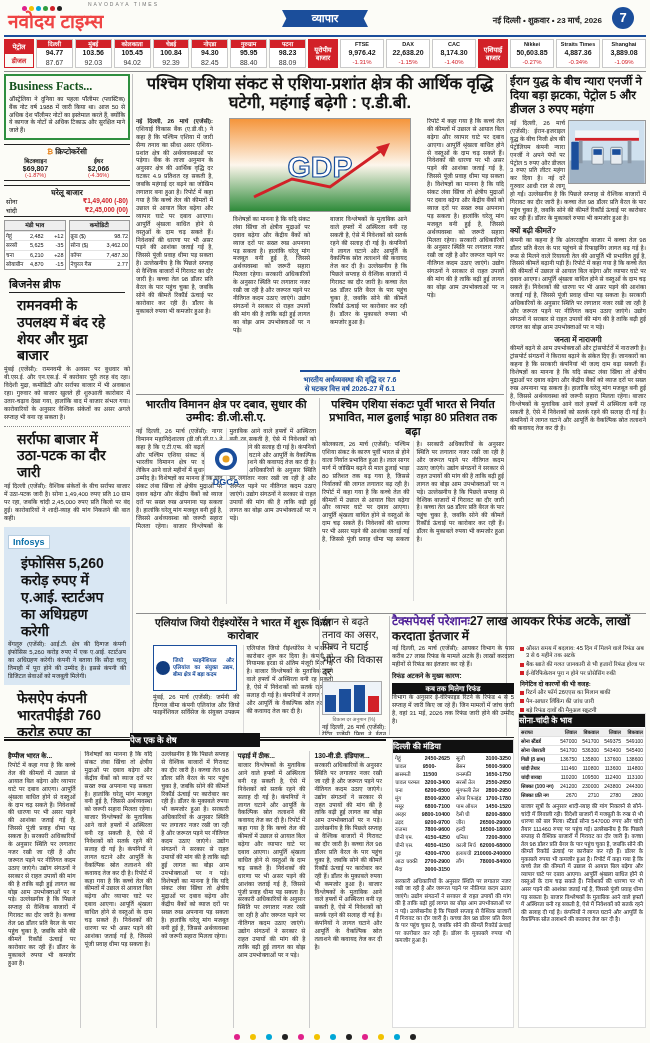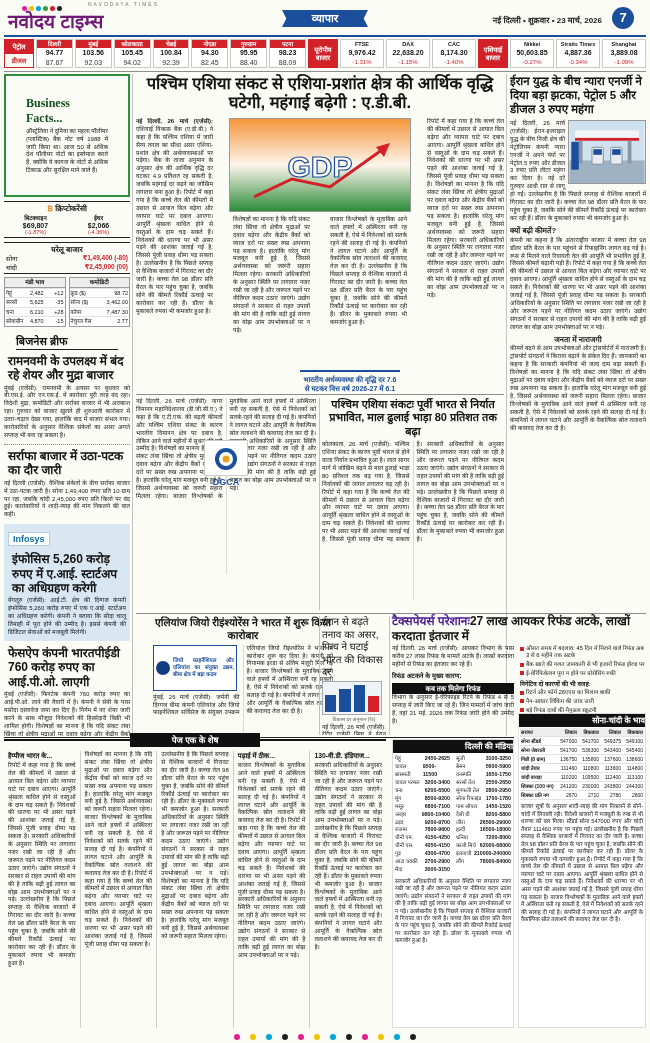--- a/index.html
+++ b/index.html
@@ -7,61 +7,61 @@
 .page{position:relative;width:650px;height:1043px;margin:0 auto;background:#fcfcf7;overflow:hidden;font-family:"Liberation Sans","DejaVu Sans",sans-serif;color:#141414}
 .b6{font-size:6px;line-height:1.32;text-align:justify;color:#202020}
 .cols2{column-count:2;column-gap:7px;column-rule:1px solid #d9d9d9}
 .hline{position:absolute;border-top:1px solid #8d8d8d}
 .vline{position:absolute;border-left:1px solid #c2c2c2}
 .toptiny{position:absolute;top:1px;left:88px;font-size:5px;letter-spacing:2px;color:#777}
 .mast{position:absolute;top:6px;left:8px}
 .mdots{display:flex;gap:2px;margin-left:14px;margin-bottom:1px}
 .mdots span{width:5px;height:5px;border-radius:50%}
 .c-m{background:#e0218a}.c-y{background:#f2c200}.c-c{background:#00a6d6}.c-k{background:#222}.c-g{background:#2f9e3f}.c-r{background:#d22128}
-.logo{font-size:19px;font-weight:800;color:#701a75;line-height:1.05}
+.logo{font-size:19px;font-weight:800;color:#ef4444;line-height:1.05}
 .tab{position:absolute;top:10px;left:282px;width:86px;height:17px;background:#1b4e9b;color:#fff;font-size:11px;font-weight:bold;text-align:center;line-height:17px;clip-path:polygon(0 0,100% 0,95% 50%,100% 100%,0 100%,5% 50%)}
 .dateline{position:absolute;top:14px;right:48px;font-size:8px;font-weight:bold;color:#222}
 .pageno{position:absolute;top:7px;right:16px;width:22px;height:22px;border-radius:50%;background:#1b4e9b;color:#fff;font-size:13px;font-weight:bold;text-align:center;line-height:22px}
 .mastrule{position:absolute;top:35px;left:4px;width:642px;border-top:2px solid #1b4e9b}
 .strip{position:absolute;top:39px;left:4px;width:642px;height:29px;display:flex;gap:2px}
 .flabel{width:30px;border:1px solid #d22128;display:flex;flex-direction:column;font-weight:bold;text-align:center}
 .fl-p{background:#d22128;color:#fff;font-size:6.5px;flex:1;line-height:14px}
 .fl-d{color:#d22128;font-size:6.5px;flex:1;line-height:13px}
 .fcities{flex:1;display:flex;gap:2px}
 .fcity{flex:1;border:1px solid #c9c9c9;text-align:center;display:flex;flex-direction:column;background:#fff}
 .fc-n{background:#d22128;color:#fff;font-size:6px;font-weight:bold;line-height:9px;white-space:nowrap;overflow:hidden}
 .fc-p{font-size:7px;font-weight:bold;line-height:10px}
 .fc-d{font-size:7px;line-height:9px;color:#333}
 .mlabel{width:30px;background:#d22128;color:#fff;font-size:6.5px;font-weight:bold;text-align:center;display:flex;align-items:center;justify-content:center;line-height:1.15}
 .idxg{display:flex;gap:2px}
 .idx{width:44px;border:1px solid #c9c9c9;text-align:center;background:#fff}
 .idx-n{font-size:5.5px;font-weight:bold;line-height:8px;white-space:nowrap;overflow:hidden}
 .idx-v{font-size:7px;font-weight:bold;line-height:10px}
 .idx-c{font-size:6px;color:#d22128;line-height:9px}
 .sidebar{position:absolute;top:74px;left:4px;width:126px;height:662px;overflow:hidden}
-.bf{border:2px solid #2f8f3f;padding:20px}
+.bf{border:2px solid #2f8f3f;padding:3px}
 .bf-t{font-family:"Liberation Serif","DejaVu Serif",serif;font-size:12px;font-weight:bold;color:#14521d}
 .bf-b{font-size:6px;line-height:1.3;text-align:justify;margin-top:2px}
 .sb-sec{margin-top:4px;border-top:1px solid #222;border-bottom:1px solid #222;padding:1px 0}
 .sb-sec-t{font-size:7.5px;font-weight:bold;text-align:center}
 .dom-row{display:flex;justify-content:space-between;font-size:6.5px;padding:0 2px}
 .dom-v{color:#d22128;font-weight:bold}
 .cryrow{display:flex;gap:4px;padding:1px 2px}
 .cry{flex:1;text-align:center}
 .cry-n{font-size:6px;font-weight:bold}
 .cry-v{font-size:7px;font-weight:bold}
 .cry-c{font-size:5.5px;color:#d22128}
 .ctwrap{display:flex;gap:3px;margin-top:3px}
 .ctab{flex:1;border:1px solid #999;font-size:5.5px;background:#fff}
 .ct-h{background:#eee;font-weight:bold;text-align:center;border-bottom:1px solid #999;font-size:6px;line-height:9px}
 .ct-r{display:flex;border-top:1px solid #e4e4e4}
 .ct-c{flex:1;padding:0 1px;white-space:nowrap;overflow:hidden;line-height:8.5px}
 .ct-c.c1,.ct-c.c2{text-align:right}
-.btitle{font-size:11px;font-weight:800;margin:6px 12px 2px;border-bottom:1px solid #222;padding-bottom:1px}
-.bhead{font-size:12px;font-weight:bold;line-height:1.2;margin:4px 4px 2px}
+.btitle{font-size:11px;font-weight:800;margin:6px 5px 2px;border-bottom:1px solid #222;padding-bottom:1px}
+.bhead{font-size:14px;font-weight:bold;line-height:1.2;margin:4px 13px 2px}
 .dotline{border-top:1px dotted #888;margin:4px 0}
 .infobox{background:#d9e7f3;padding:4px;margin:5px 0}
 .ilogo{display:inline-block;background:#fff;padding:1px 4px;font-size:9px;font-weight:bold;color:#0a6fa8;border:1px solid #b6cde0;margin-bottom:2px}
 .lead{position:absolute;top:74px;left:136px;width:368px;height:318px;overflow:hidden}
 .h1{font-size:16.5px;font-weight:800;line-height:1.18;text-align:center}
 .leadbody{position:relative;margin-top:5px;height:278px;display:flex;gap:20px}
 .lcol{flex:1;overflow:hidden}
 .sp{height:98px}
 .gdp{position:absolute;left:93px;top:0;width:182px;height:94px;border:1px solid #999;background:#fff}
 .hlight{position:absolute;left:164px;top:252px;width:100px;height:52px;background:#fcfcf7;border-top:2px solid #1b4e9b;border-bottom:2px solid #1b4e9b;color:#1b4e9b;font-size:7px;font-weight:bold;text-align:center;padding:3px 2px;line-height:1.3}
@@ -89,35 +89,35 @@
 .h6 .red{color:#4c1d95}
 .refrow{display:flex;gap:6px;margin-top:2px}
 .refL{width:122px}
 .refR{width:126px;max-height:94px;overflow:hidden}
 .reasons{font-size:6.5px;font-weight:bold;margin-top:2px}
 .whenbar{background:#111;color:#fff;font-size:7px;font-weight:bold;text-align:center;line-height:11px;margin-top:3px}
 .bul{display:flex;gap:2px;margin-bottom:1.5px}
 .sq{width:4px;height:4px;background:#d22128;margin-top:1.5px;flex:none}
 .bul-t{font-size:5.8px;line-height:1.25}
 .bul-sub{font-size:6.2px;font-weight:bold;margin:2px 0 1px}
-.blackbar{background:#111;color:#fff;font-size:8px;font-weight:bold;text-align:right;line-height:13px}
+.blackbar{background:#111;color:#fff;font-size:8px;font-weight:bold;text-align:left;line-height:13px}
 .mandi{position:absolute;top:739px;left:392px;width:122px;height:289px;background:#fff;overflow:hidden;border:1px solid #ddd}
 .mn-list{column-count:2;column-gap:6px;padding:2px;font-size:5.3px;line-height:1.5}
 .mn-r{display:flex;justify-content:space-between}
 .mn-v{font-weight:bold}
 .mn-note{padding:2px;font-size:5.6px}
 .bullion{position:absolute;top:713px;left:518px;width:128px;height:315px;background:#fff;overflow:hidden;border:1px solid #ddd}
 .bt{padding:1px}
 .bt-r{display:flex;border-bottom:1px solid #e2e2e2}
 .bt-head{background:#eee;font-weight:bold}
 .bt-c{flex:1;font-size:5px;text-align:right;padding:1px;white-space:nowrap;overflow:hidden}
 .bt-l{flex:1.7;text-align:left;font-weight:bold}
 .bnote{padding:2px;font-size:5.6px;line-height:1.35;text-align:justify}
 .bottom{position:absolute;top:739px;left:4px;width:382px;height:289px;border-top:2px solid #111}
-.peshead{position:absolute;top:-8px;left:126px;width:130px;background:#111;color:#fff;font-size:8.5px;font-weight:bold;text-align:center;line-height:14px}
+.peshead{position:absolute;top:-8px;left:126px;width:130px;background:#111;color:#fff;font-size:8.5px;font-weight:bold;text-align:left;line-height:14px}
 .pcols{display:flex;height:100%;padding-top:10px}
 .pcol{flex:1;padding:0 4px;border-right:1px solid #ccc;overflow:hidden}
 .pcol:last-child{border-right:none}
 .pcol-lead{font-size:6.8px;font-weight:bold;margin-bottom:2px}
 .regdots{position:absolute;bottom:3px;left:0;width:100%;display:flex;justify-content:center;gap:10px}
 .regdots span{width:6px;height:6px;border-radius:50%}
 .dl{font-weight:bold}
 </style>
 </head>
 <body>
@@ -375,20 +375,21 @@
       <div class="subh">क्यों बढ़ी कीमतें?</div>
       <span>कंपनी का कहना है कि अंतरराष्ट्रीय बाजार में कच्चा तेल 98 डॉलर प्रति बैरल के पार पहुंचने से रिफाइनिंग लागत बढ़ गई है। रूस से मिलने वाले रियायती तेल की आपूर्ति भी प्रभावित हुई है, जिससे कीमतें बढ़ानी पड़ी हैं।</span> <span>रिपोर्ट में कहा गया है कि कच्चे तेल की कीमतों में उछाल से आयात बिल बढ़ेगा और व्यापार घाटे पर दबाव आएगा। आपूर्ति श्रृंखला बाधित होने से वस्तुओं के दाम चढ़ सकते हैं। निवेशकों की धारणा पर भी असर पड़ने की आशंका जताई गई है, जिससे पूंजी प्रवाह धीमा पड़ सकता है। सरकारी अधिकारियों के अनुसार स्थिति पर लगातार नजर रखी जा रही है और जरूरत पड़ने पर नीतिगत कदम उठाए जाएंगे। उद्योग संगठनों ने सरकार से राहत उपायों की मांग की है ताकि बढ़ी हुई लागत का बोझ आम उपभोक्ताओं पर न पड़े।</span>
       <div class="subh c">जनता में नाराजगी</div>
       <span>कीमतें बढ़ने से आम उपभोक्ताओं और ट्रांसपोर्टरों में नाराजगी है। ट्रांसपोर्ट संगठनों ने किराया बढ़ाने के संकेत दिए हैं। जानकारों का कहना है कि सरकारी कंपनियां भी जल्द दाम बढ़ा सकती हैं।</span> <span>विशेषज्ञों का मानना है कि यदि संकट लंबा खिंचा तो क्षेत्रीय मुद्राओं पर दबाव बढ़ेगा और केंद्रीय बैंकों को ब्याज दरों पर सख्त रुख अपनाना पड़ सकता है। हालांकि घरेलू मांग मजबूत बनी हुई है, जिससे अर्थव्यवस्था को जरूरी सहारा मिलता रहेगा। बाजार विश्लेषकों के मुताबिक आने वाले हफ्तों में अस्थिरता बनी रह सकती है, ऐसे में निवेशकों को सतर्क रहने की सलाह दी गई है। कंपनियों ने लागत घटाने और आपूर्ति के वैकल्पिक स्रोत तलाशने की कवायद तेज कर दी है।</span>
     </div>
   </div>
 
   <div class="hline" style="top:394px;left:136px;width:368px"></div>
 
   <div class="aviation">
+    <div class="h3">भारतीय विमानन क्षेत्र पर दबाव, सुधार की उम्मीद: डी.जी.सी.ए.</div>
     <div class="dgca">
       <svg width="42" height="50" viewBox="0 0 42 50">
         <circle cx="21" cy="18" r="11" fill="#1b4e9b"></circle>
         <circle cx="21" cy="18" r="7" fill="#fff"></circle>
         <circle cx="21" cy="18" r="3.5" fill="#e8a020"></circle>
         <text x="21" y="44" font-size="9" font-weight="bold" fill="#1b4e9b" text-anchor="middle">DGCA</text>
       </svg>
     </div>
     <div class="b6 cols2 avbody"><span>नई दिल्ली, 26 मार्च (एजेंसी): नागर विमानन महानिदेशालय (डी.जी.सी.ए.) ने कहा है कि ए.टी.एफ. की बढ़ती कीमतों और पश्चिम एशिया संकट के कारण भारतीय विमानन क्षेत्र पर दबाव है, लेकिन आने वाले महीनों में सुधार की पूरी उम्मीद है।</span> <span>विशेषज्ञों का मानना है कि यदि संकट लंबा खिंचा तो क्षेत्रीय मुद्राओं पर दबाव बढ़ेगा और केंद्रीय बैंकों को ब्याज दरों पर सख्त रुख अपनाना पड़ सकता है। हालांकि घरेलू मांग मजबूत बनी हुई है, जिससे अर्थव्यवस्था को जरूरी सहारा मिलता रहेगा। बाजार विश्लेषकों के मुताबिक आने वाले हफ्तों में अस्थिरता बनी रह सकती है, ऐसे में निवेशकों को सतर्क रहने की सलाह दी गई है। कंपनियों ने लागत घटाने और आपूर्ति के वैकल्पिक स्रोत तलाशने की कवायद तेज कर दी है। सरकारी अधिकारियों के अनुसार स्थिति पर लगातार नजर रखी जा रही है और जरूरत पड़ने पर नीतिगत कदम उठाए जाएंगे। उद्योग संगठनों ने सरकार से राहत उपायों की मांग की है ताकि बढ़ी हुई लागत का बोझ आम उपभोक्ताओं पर न पड़े।</span></div>
   </div>

